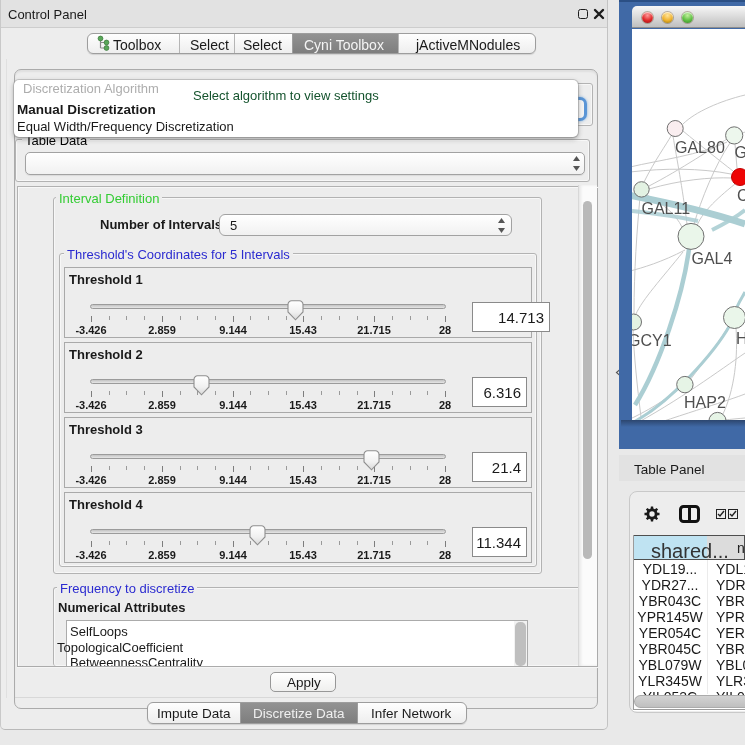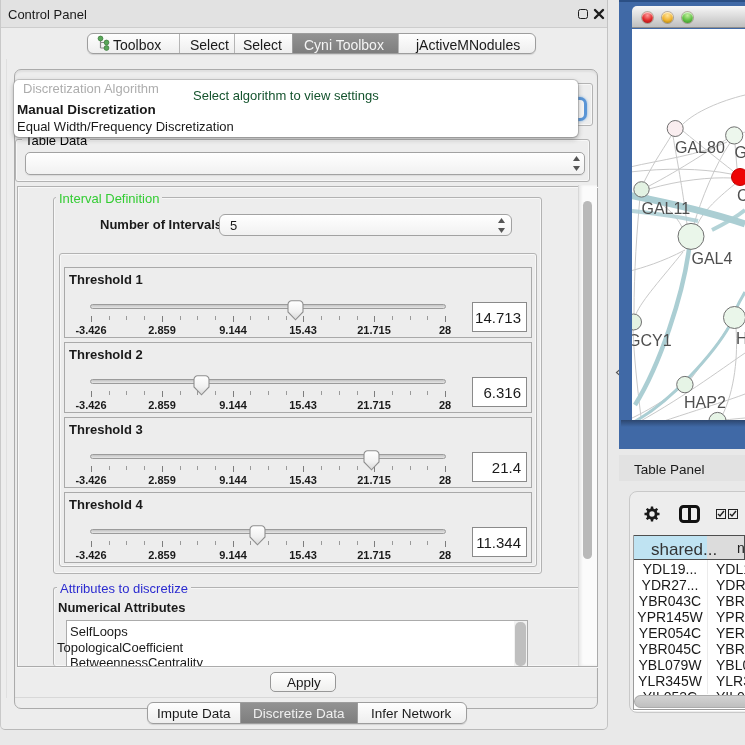--- a/index.html
+++ b/index.html
@@ -49,20 +49,21 @@
 <div class="grp" style="left:52px;top:197px;width:489px;height:377px"></div>
 <div class="lab" style="left:55px;top:191px;color:#33cc33">Interval Definition</div>
 <div class="t b13" style="left:99px;top:217px">Number of Intervals</div>
 <div style="position:absolute;left:218px;top:214px;width:293px;height:22px;border:1px solid #a2a2a2;border-radius:6px;background:linear-gradient(#ffffff,#f1f1f1)"></div>
 <div class="t" style="left:229px;top:218px">5</div>
 <svg style="position:absolute;left:496px;top:218px" width="9" height="15" viewBox="0 0 9 15">
       <path d="M4.5,0 L8,5 L1,5 Z" fill="#555"></path>
       <path d="M4.5,15 L8,10 L1,10 Z" fill="#555"></path>
     </svg>
 <div class="grp" style="left:58px;top:253px;width:478px;height:314px"></div>
+<div class="lab" style="left:63px;top:247px;color:#2b2bd0">Threshold's Coordinates for 5 Intervals</div>
 <div style="position:absolute;left:63px;top:267px;width:468px;height:71px;border:1px solid #a9a9a9;background:#ededed"></div>
 <div class="t b13" style="left:68px;top:272px">Threshold 1</div>
 <div style="position:absolute;left:89px;top:304px;width:356px;height:5px;border:1px solid #9b9b9b;border-radius:4px;background:linear-gradient(#c3c3c3,#e6e6e6)"></div>
 <div style="position:absolute;left:90.0px;top:316px;width:1px;height:6px;background:#7d7d7d"></div>
     <div style="position:absolute;left:107.7px;top:316px;width:1px;height:4px;background:#9a9a9a"></div>
     <div style="position:absolute;left:125.4px;top:316px;width:1px;height:4px;background:#9a9a9a"></div>
     <div style="position:absolute;left:143.1px;top:316px;width:1px;height:4px;background:#9a9a9a"></div>
     <div style="position:absolute;left:160.8px;top:316px;width:1px;height:6px;background:#7d7d7d"></div>
     <div style="position:absolute;left:178.5px;top:316px;width:1px;height:4px;background:#9a9a9a"></div>
     <div style="position:absolute;left:196.2px;top:316px;width:1px;height:4px;background:#9a9a9a"></div>
@@ -89,21 +90,21 @@
 <svg style="position:absolute;left:285.5px;top:300px" width="17" height="21" viewBox="0 0 17 21">
 <defs>
         <linearGradient id="thg294" x1="0" y1="0" x2="0" y2="1">
 <stop offset="0" stop-color="#ffffff"></stop>
           <stop offset="0.6" stop-color="#f0f0f0"></stop>
           <stop offset="1" stop-color="#d8d8d8"></stop>
         </linearGradient>
       </defs>
 <path d="M 1,4.4 A 3.6,3.6 0 0 1 4.6,0.8 L 12.4,0.8 A 3.6,3.6 0 0 1 16,4.4 L 16,12 L 8.5,19.8 L 1,12 Z" fill="url(#thg294)" stroke="#8e8e8e" stroke-width="1.1"></path>
 </svg>
-<div style="position:absolute;left:471px;top:302px;width:55px;height:30px;background:#fff;border:1px solid #8a8a8a;padding-left:9px;">
+<div style="position:absolute;left:471px;top:302px;width:78px;height:30px;background:#fff;border:1px solid #8a8a8a;padding-left:9px;">
       <div class="t" style="right:5px;top:6px;font-size:15px;position:absolute">14.713</div>
     </div>
 <div style="position:absolute;left:63px;top:342px;width:468px;height:71px;border:1px solid #a9a9a9;background:#ededed"></div>
 <div class="t b13" style="left:68px;top:347px">Threshold 2</div>
 <div style="position:absolute;left:89px;top:379px;width:356px;height:5px;border:1px solid #9b9b9b;border-radius:4px;background:linear-gradient(#c3c3c3,#e6e6e6)"></div>
 <div style="position:absolute;left:90.0px;top:391px;width:1px;height:6px;background:#7d7d7d"></div>
     <div style="position:absolute;left:107.7px;top:391px;width:1px;height:4px;background:#9a9a9a"></div>
     <div style="position:absolute;left:125.4px;top:391px;width:1px;height:4px;background:#9a9a9a"></div>
     <div style="position:absolute;left:143.1px;top:391px;width:1px;height:4px;background:#9a9a9a"></div>
     <div style="position:absolute;left:160.8px;top:391px;width:1px;height:6px;background:#7d7d7d"></div>
@@ -222,21 +223,21 @@
           <stop offset="0.6" stop-color="#f0f0f0"></stop>
           <stop offset="1" stop-color="#d8d8d8"></stop>
         </linearGradient>
       </defs>
 <path d="M 1,4.4 A 3.6,3.6 0 0 1 4.6,0.8 L 12.4,0.8 A 3.6,3.6 0 0 1 16,4.4 L 16,12 L 8.5,19.8 L 1,12 Z" fill="url(#thg256)" stroke="#8e8e8e" stroke-width="1.1"></path>
 </svg>
 <div style="position:absolute;left:471px;top:527px;width:55px;height:30px;background:#fff;border:1px solid #8a8a8a;">
       <div class="t" style="right:5px;top:6px;font-size:15px;position:absolute">11.344</div>
     </div>
 <div class="grp" style="left:52px;top:587px;width:528px;height:79px;border-bottom:none"></div>
-<div class="lab" style="left:56px;top:581px;color:#2b2bd0">Attributes to discretize</div>
+<div class="lab" style="left:56px;top:581px;color:#2b2bd0">Frequency to discretize</div>
 <div class="t b13" style="left:57px;top:600px">Numerical Attributes</div>
 <div style="position:absolute;left:65px;top:620px;width:462px;height:46px;background:#ffffff;border:1px solid #ababab;border-bottom:none"></div>
 <div class="t" style="left:69px;top:624px">SelfLoops</div>
 <div class="t" style="left:56px;top:639.7px">TopologicalCoefficient</div>
 <div class="t" style="left:69px;top:655.4px;clip-path:inset(0 0 3px 0)">BetweennessCentrality</div>
 <div style="position:absolute;left:513px;top:621px;width:13px;height:45px;background:#f2f2f2"></div>
 <div style="position:absolute;left:514px;top:622px;width:11px;height:44px;background:#bfbfbf;border-radius:5px"></div>
 <div style="position:absolute;left:577px;top:185px;width:19px;height:481px;background:#fbfbfb;border-left:1px solid #d8d8d8;box-shadow:inset 2px 0 3px rgba(0,0,0,0.08)"></div>
 <div style="position:absolute;left:582px;top:201px;width:9px;height:358px;background:#b9b9b9;border-radius:5px"></div>
 <div style="position:absolute;left:15.5px;top:666px;width:581px;height:1px;background:#ababab;box-shadow:0 1px 0 #f5f5f5"></div>
@@ -325,21 +326,21 @@
 <div style="position:absolute;left:716px;top:509px;width:10px;height:10px;border:1.4px solid #222"></div>
 <svg style="position:absolute;left:717px;top:510px" width="8" height="8" viewBox="0 0 8 8">
     <path d="M1,4 L3,6 L7,1" stroke="#222" stroke-width="1.4" fill="none"></path>
   </svg>
 <div style="position:absolute;left:728px;top:509px;width:10px;height:10px;border:1.4px solid #222"></div>
 <svg style="position:absolute;left:729px;top:510px" width="8" height="8" viewBox="0 0 8 8">
     <path d="M1,4 L3,6 L7,1" stroke="#222" stroke-width="1.4" fill="none"></path>
   </svg>
 <div style="position:absolute;left:633px;top:535px;width:75px;height:25px;background:#bfe3f2;border:1px solid #4f4f4f;"></div>
 <div style="position:absolute;left:707px;top:535px;width:38px;height:25px;background:#dcdcdc;border:1px solid #4f4f4f;border-left:none"></div>
-<div class="t" style="left:651px;top:540px;font-size:17px;color:#333">shared...</div>
+<div class="t" style="left:651px;top:540px;font-size:20px;color:#333">shared...</div>
 <div class="t" style="left:737px;top:540px;font-size:14px;color:#222">na</div>
 <div class="t" style="left:633px;top:561px;width:74px;text-align:center;font-size:14px">YDL19...</div>
 <div class="t" style="left:716px;top:561px;font-size:14px">YDL1</div>
 <div class="t" style="left:633px;top:577px;width:74px;text-align:center;font-size:14px">YDR27...</div>
 <div class="t" style="left:716px;top:577px;font-size:14px">YDR2</div>
 <div class="t" style="left:633px;top:593px;width:74px;text-align:center;font-size:14px">YBR043C</div>
 <div class="t" style="left:716px;top:593px;font-size:14px">YBR0</div>
 <div class="t" style="left:633px;top:609px;width:74px;text-align:center;font-size:14px">YPR145W</div>
 <div class="t" style="left:716px;top:609px;font-size:14px">YPR1</div>
 <div class="t" style="left:633px;top:625px;width:74px;text-align:center;font-size:14px">YER054C</div>

